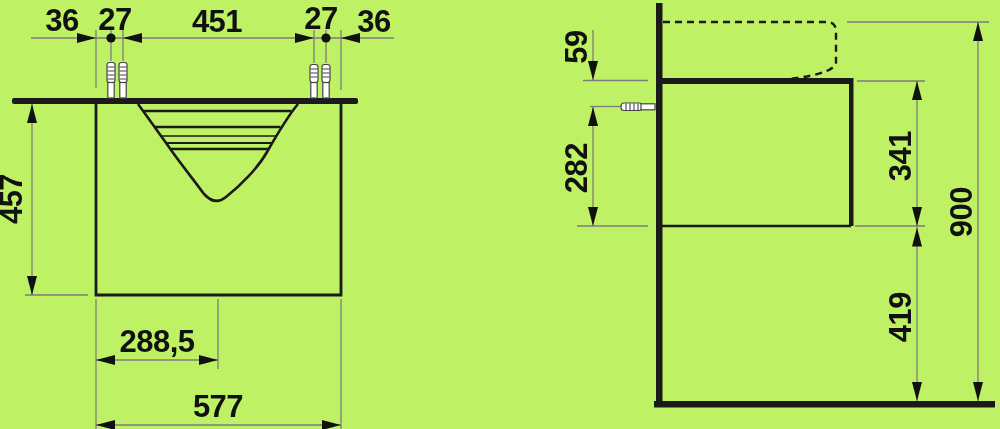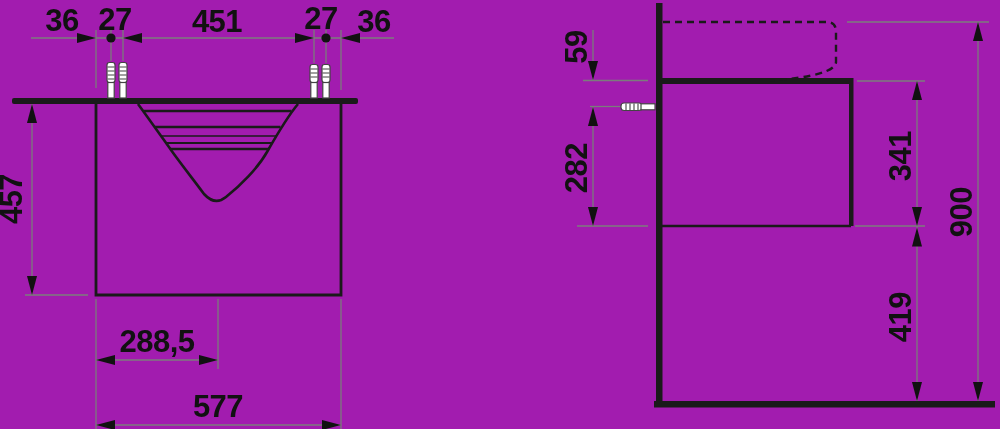--- a/index.html
+++ b/index.html
@@ -1,16 +1,16 @@
 <!DOCTYPE html>
 <html><head>
 <meta charset="utf-8">
 <style>
   html,body{margin:0;padding:0;background:#fff;}
-  .stage{position:relative;width:1000px;height:429px;background:#a21caf;overflow:hidden;
+  .stage{position:relative;width:1000px;height:429px;background:#bef264;overflow:hidden;
          font-family:"Liberation Sans",sans-serif;}
   svg text{font-family:"Liberation Sans",sans-serif;font-weight:bold;letter-spacing:-0.5px;}
   .dim-label{font-size:31px;fill:#111;}
   .thin{stroke:#7c7c7c;stroke-width:1.3;fill:none;}
   .thick{stroke:#1a1a1a;fill:none;}
   .arrow{fill:#111;stroke:none;}
   .dot{fill:#111;stroke:none;}
   .hw{stroke:#444;stroke-width:1.2;fill:#fff;}
 </style>
 </head>

